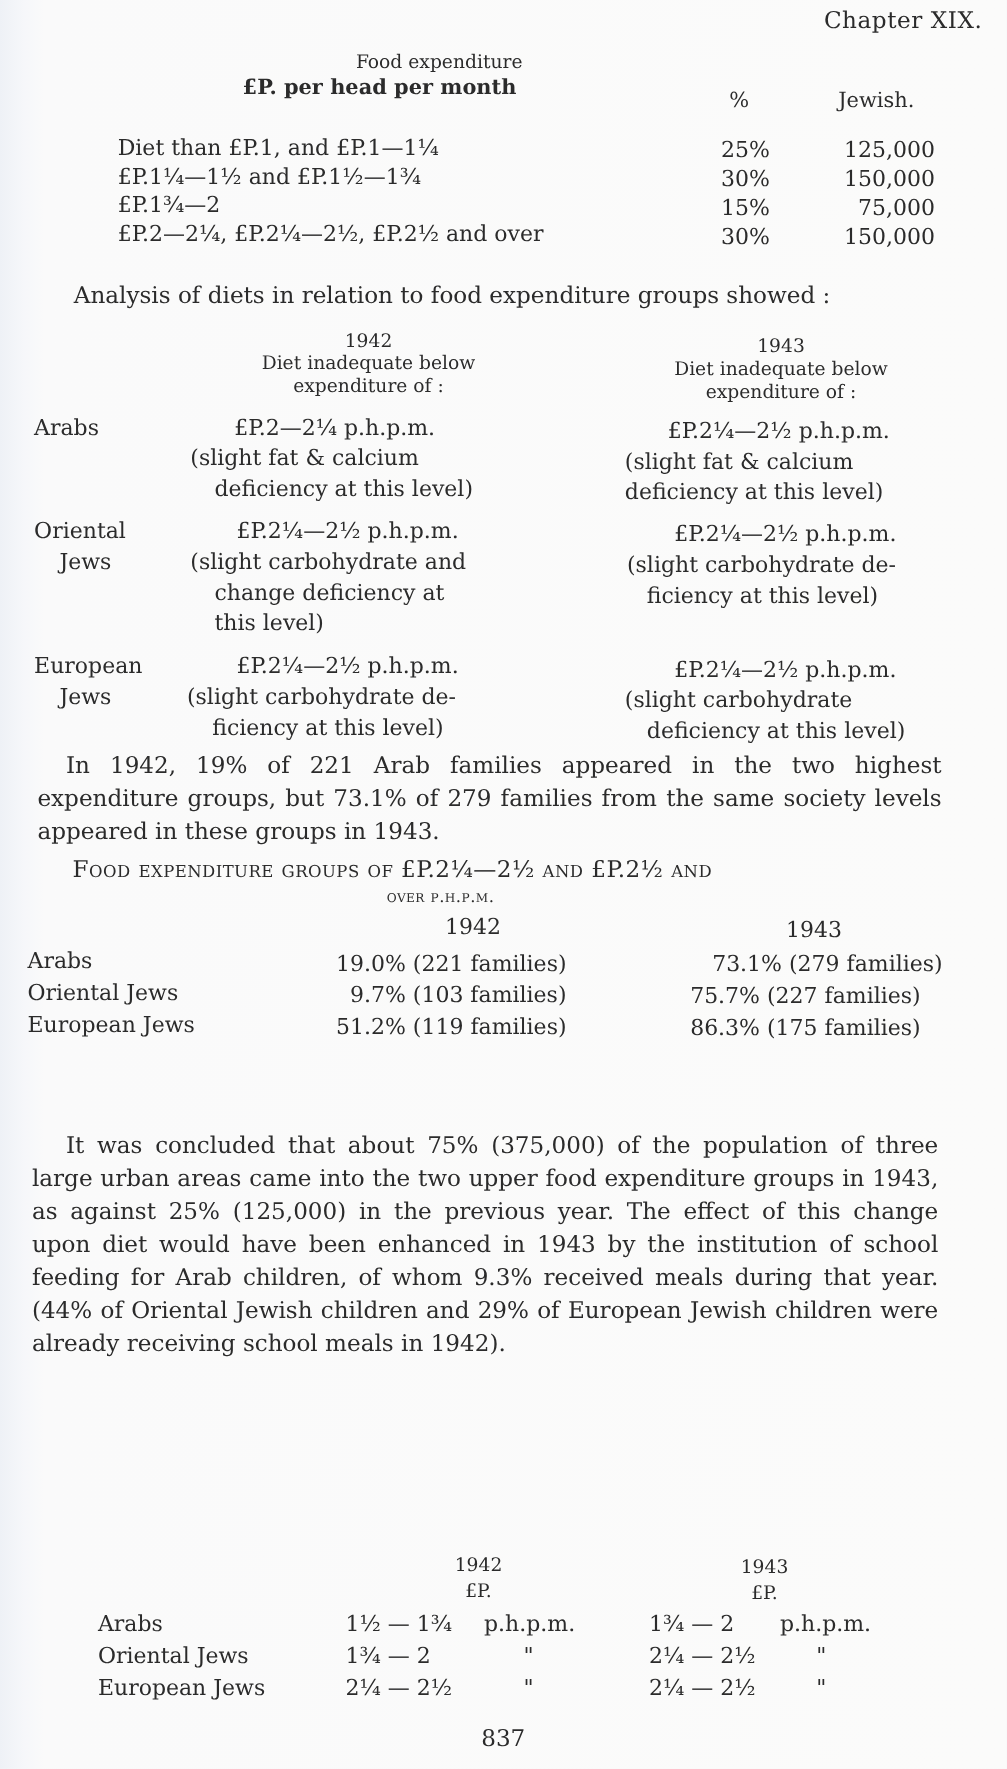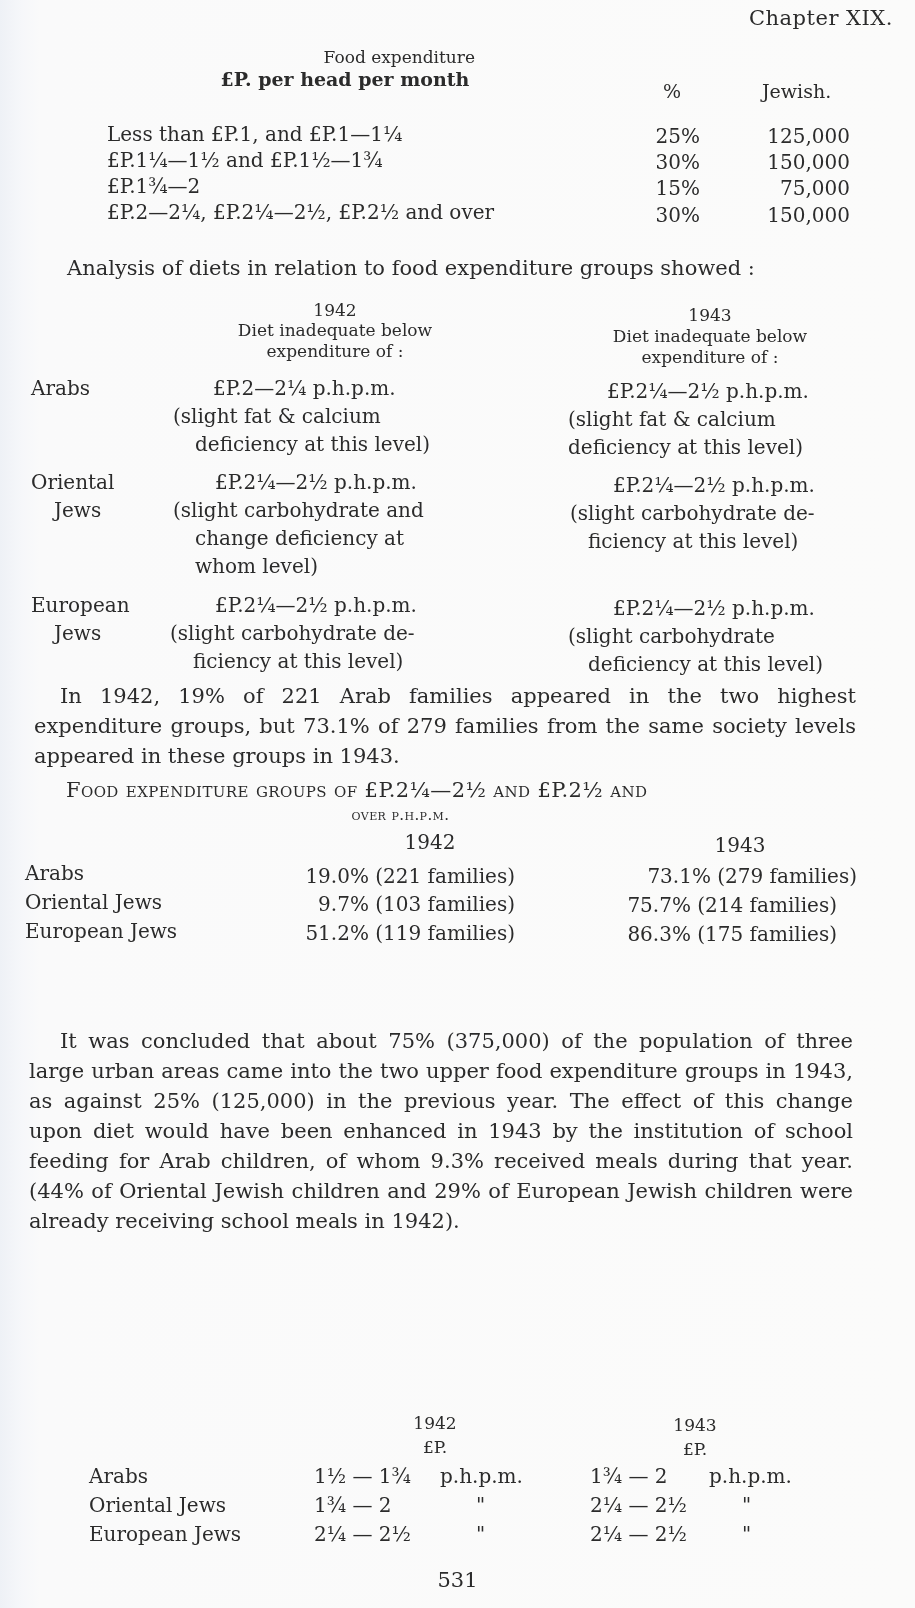--- a/index.html
+++ b/index.html
@@ -34,21 +34,21 @@
 <div class="page">
 
   <div class="abs chapter">Chapter XIX.</div>
 
   <div>
     <div class="abs t17 c" style="left:215px; width:260px; top:47px;text-align:right;">Food expenditure</div>
     <div class="abs t18 c" style="left:195px; width:300px; top:68px;font-weight:bold;">£P. per head per month</div>
     <div class="abs t18" style="left:663px; top:80px;">%</div>
     <div class="abs t18" style="left:762px; top:80px;">Jewish.</div>
 
-    <div class="abs t20" style="left:107px; top:122px;">Less than £P.1, and £P.1—1¼</div>
+    <div class="abs t20" style="left:107px; top:122px;">Diet than £P.1, and £P.1—1¼</div>
     <div class="abs t20 r" style="left:630px; width:70px; top:124px;">25%</div>
     <div class="abs t20 r" style="left:720px; width:130px; top:124px;">125,000</div>
 
     <div class="abs t20" style="left:107px; top:148px;">£P.1¼—1½ and £P.1½—1¾</div>
     <div class="abs t20 r" style="left:630px; width:70px; top:150px;">30%</div>
     <div class="abs t20 r" style="left:720px; width:130px; top:150px;">150,000</div>
 
     <div class="abs t20" style="left:107px; top:174px;">£P.1¾—2</div>
     <div class="abs t20 r" style="left:630px; width:70px; top:176px;">15%</div>
     <div class="abs t20 r" style="left:720px; width:130px; top:176px;">75,000</div>
@@ -75,21 +75,21 @@
     <div class="abs t20" style="left:195px; top:432px;">deficiency at this level)</div>
     <div class="abs t20" style="left:607px; top:379px;">£P.2¼—2½ p.h.p.m.</div>
     <div class="abs t20" style="left:568px; top:407px;">(slight fat &amp; calcium</div>
     <div class="abs t20" style="left:568px; top:435px;">deficiency at this level)</div>
 
     <div class="abs t20" style="left:31px; top:470px;">Oriental</div>
     <div class="abs t20" style="left:54px; top:498px;">Jews</div>
     <div class="abs t20" style="left:215px; top:470px;">£P.2¼—2½ p.h.p.m.</div>
     <div class="abs t20" style="left:173px; top:498px;">(slight carbohydrate and</div>
     <div class="abs t20" style="left:195px; top:526px;">change deficiency at</div>
-    <div class="abs t20" style="left:195px; top:554px;">whom  level)</div>
+    <div class="abs t20" style="left:195px; top:554px;">this  level)</div>
     <div class="abs t20" style="left:613px; top:473px;">£P.2¼—2½ p.h.p.m.</div>
     <div class="abs t20" style="left:570px; top:501px;">(slight carbohydrate de-</div>
     <div class="abs t20" style="left:588px; top:529px;">ficiency at this level)</div>
 
     <div class="abs t20" style="left:31px; top:593px;">European</div>
     <div class="abs t20" style="left:54px; top:621px;">Jews</div>
     <div class="abs t20" style="left:215px; top:593px;">£P.2¼—2½ p.h.p.m.</div>
     <div class="abs t20" style="left:170px; top:621px;">(slight carbohydrate de-</div>
     <div class="abs t20" style="left:193px; top:649px;">ficiency at this level)</div>
     <div class="abs t20" style="left:613px; top:596px;">£P.2¼—2½ p.h.p.m.</div>
@@ -106,21 +106,21 @@
     <div class="abs sc-head c" style="left:0; width:801px; top:806px; font-variant:small-caps; font-size:15px;">over p.h.p.m.</div>
     <div class="abs t20 c" style="left:370px; width:120px; top:830px;">1942</div>
     <div class="abs t20 c" style="left:680px; width:120px; top:833px;">1943</div>
 
     <div class="abs t20" style="left:25px; top:861px;">Arabs</div>
     <div class="abs t20 r" style="left:200px; width:315px; top:864px;">19.0% (221 families)</div>
     <div class="abs t20 r" style="left:540px; width:317px; top:864px;">73.1% (279 families)</div>
 
     <div class="abs t20" style="left:25px; top:890px;">Oriental Jews</div>
     <div class="abs t20 r" style="left:200px; width:315px; top:892px;">9.7% (103 families)</div>
-    <div class="abs t20 r" style="left:520px; width:317px; top:893px;">75.7% (214 families)</div>
+    <div class="abs t20 r" style="left:520px; width:317px; top:893px;">75.7% (227 families)</div>
 
     <div class="abs t20" style="left:25px; top:919px;">European Jews</div>
     <div class="abs t20 r" style="left:200px; width:315px; top:921px;">51.2% (119 families)</div>
     <div class="abs t20 r" style="left:520px; width:317px; top:922px;">86.3% (175 families)</div>
   </div>
 
   <div class="abs para" style="left:25px; width:832px; top:1022px; white-space:normal; text-indent:31px;">
     <p>It was concluded that about 75% (375,000) of the population of three large urban areas came into the two upper food expenditure groups in 1943, as against 25% (125,000) in the previous year. The effect of this change upon diet would have been enhanced in 1943 by the institution of school feeding for Arab children, of whom 9.3% received meals during that year.  (44% of Oriental Jewish children and 29% of European Jewish children were already receiving school meals in 1942).</p>
   </div>
 
@@ -143,14 +143,14 @@
     <div class="abs t20" style="left:590px; top:1493px;">2¼ — 2½</div>
     <div class="abs t20" style="left:742px; top:1493px;">"</div>
 
     <div class="abs t20" style="left:89px; top:1522px;">European Jews</div>
     <div class="abs t20" style="left:314px; top:1522px;">2¼ — 2½</div>
     <div class="abs t20" style="left:476px; top:1522px;">"</div>
     <div class="abs t20" style="left:590px; top:1522px;">2¼ — 2½</div>
     <div class="abs t20" style="left:742px; top:1522px;">"</div>
   </div>
 
-  <div class="abs page-num">531</div>
+  <div class="abs page-num">837</div>
 </div>
 
 </body></html>

